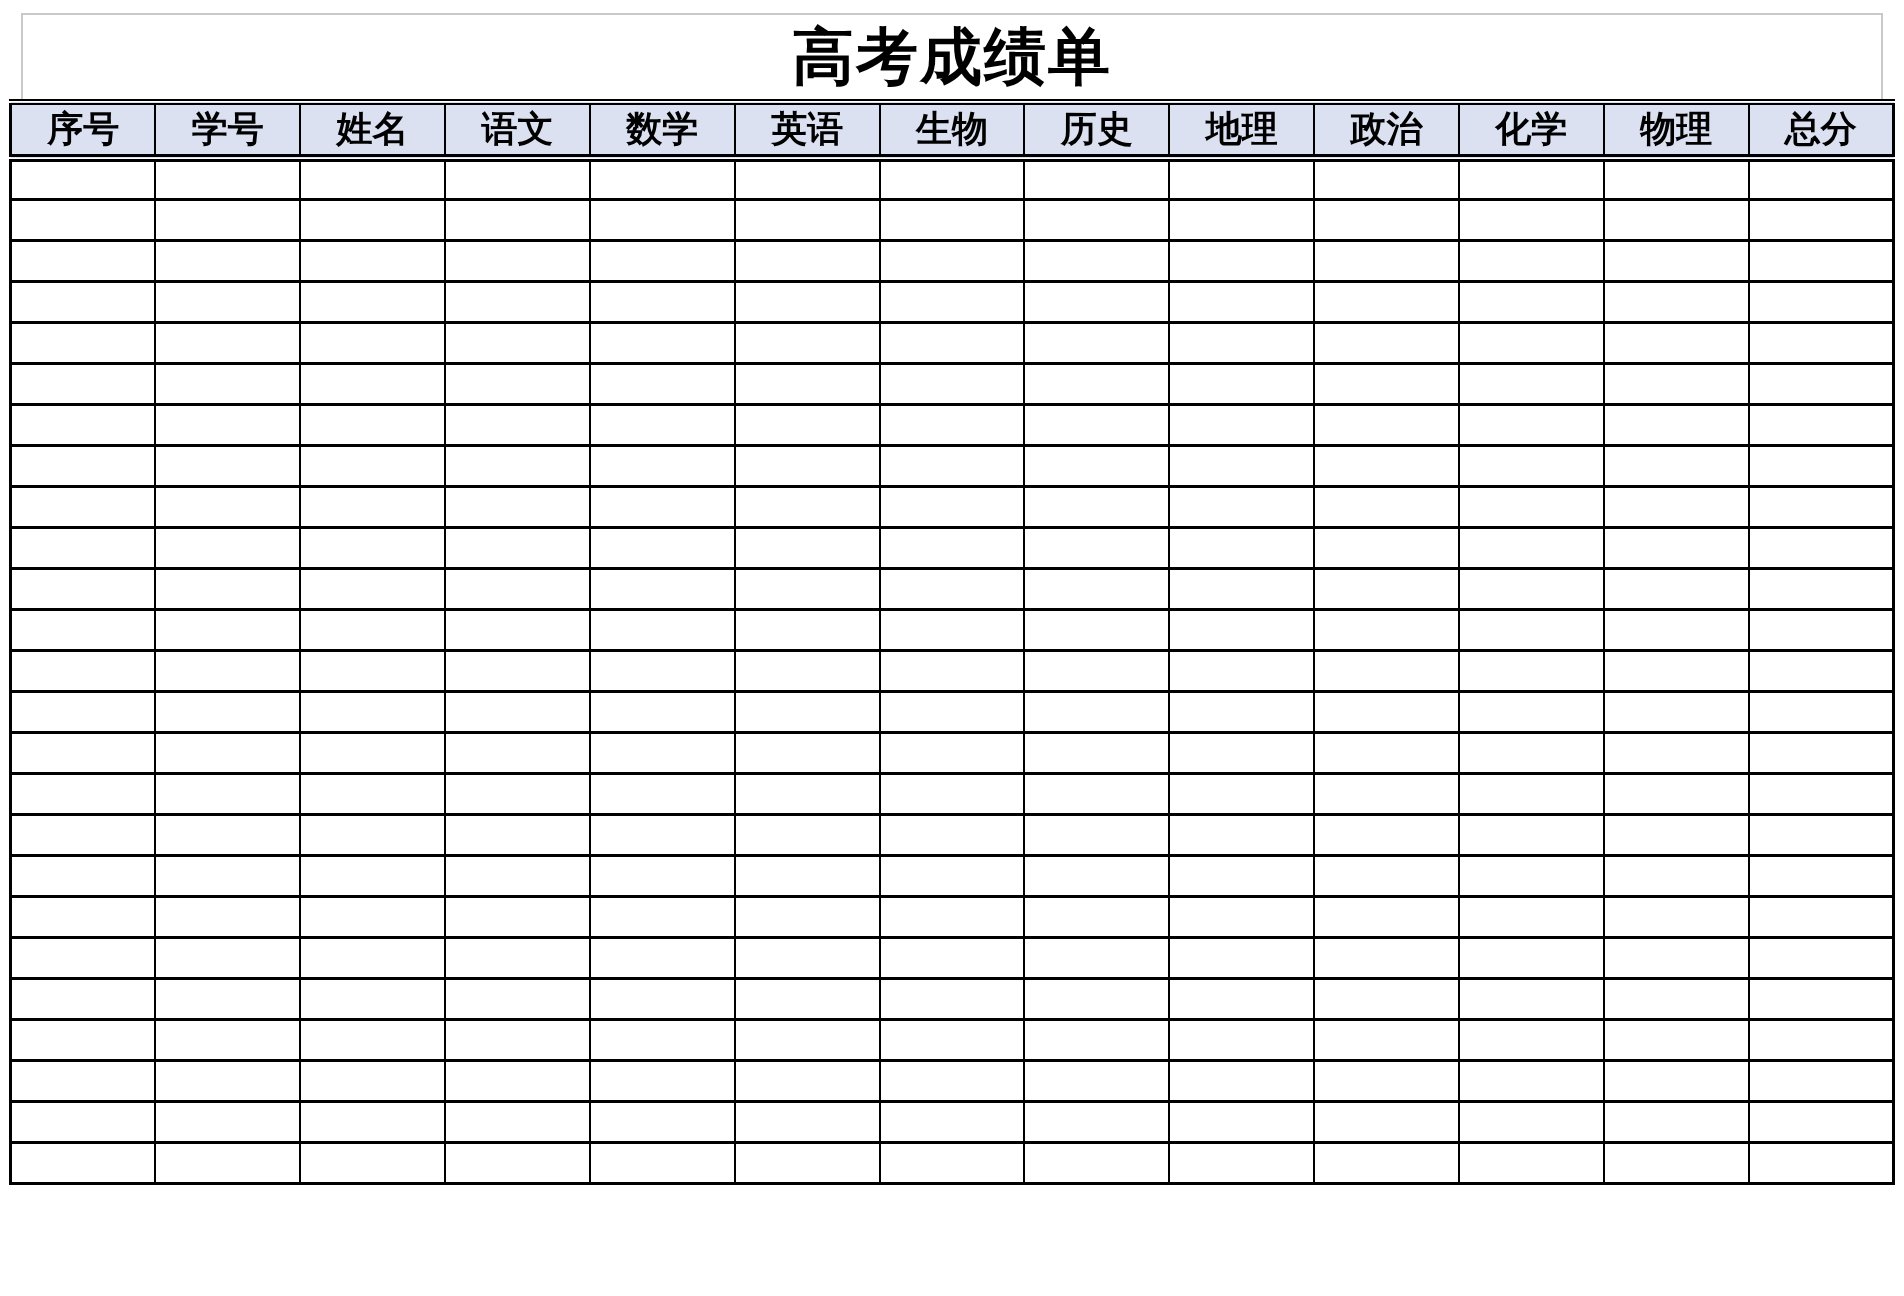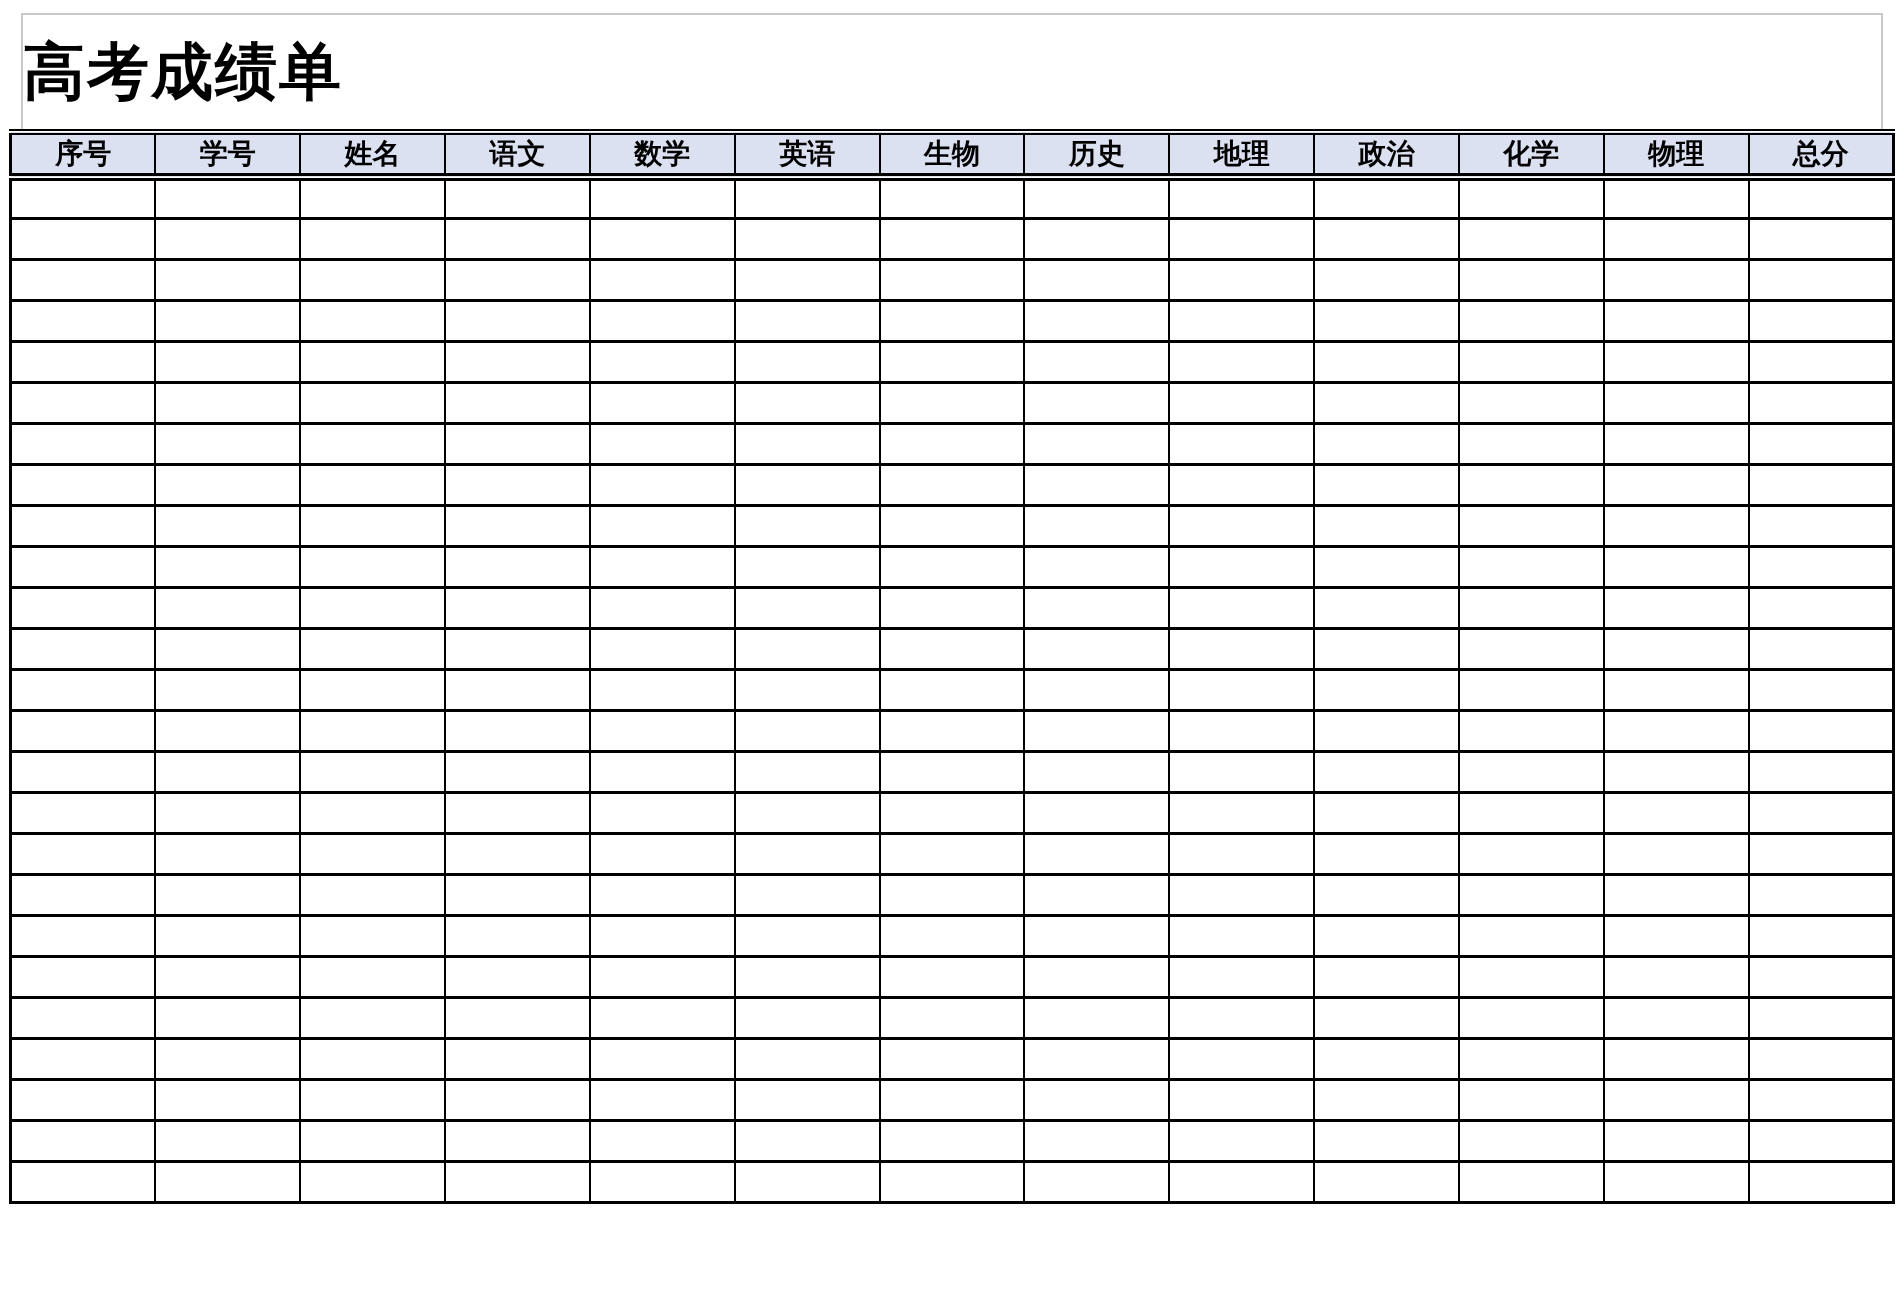--- a/index.html
+++ b/index.html
@@ -15,47 +15,48 @@
     width:1904px;height:1296px;
     background:var(--page-bg);
     font-family:"DejaVu Sans",sans-serif;
     color:var(--text);
   }
   .sheet{
     padding:13px 9px 0;
   }
   .title-box{
     margin:0 12px;
-    height:116px;
+    height:86px;
     background:#ffffff;
     border:2px solid var(--title-box-border);
     border-bottom:none;
     display:flex;
     align-items:center;
+    justify-content:center;
   }
   .title{
     margin:0;
     font-size:62px;
     font-weight:bold;
     letter-spacing:2px;
     line-height:1;
   }
   table.grid{
     width:100%;
     table-layout:fixed;
     border-collapse:collapse;
     border:3px solid var(--grid-border);
   }
   table.grid thead th{
     background:var(--header-bg);
     border:2px solid var(--grid-border);
     border-top:6px double var(--grid-border);
     border-bottom:8px double var(--grid-border);
     height:44px;
-    font-size:28px;
+    font-size:36px;
     font-weight:bold;
     text-align:center;
     vertical-align:middle;
     padding:0;
   }
   table.grid tbody td{
     background:#ffffff;
     border:2px solid var(--grid-border);
     border-top-width:3px;
     border-bottom-width:3px;

